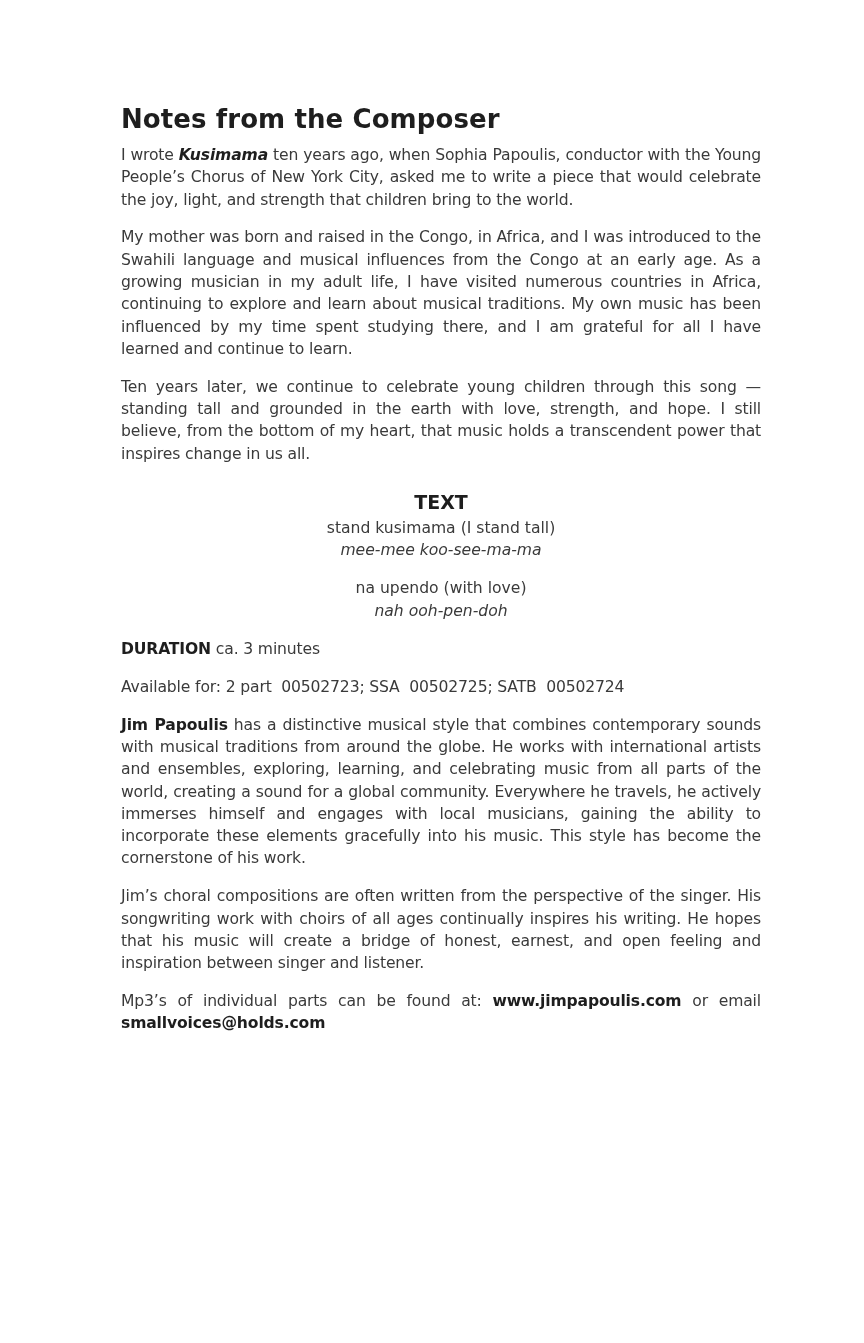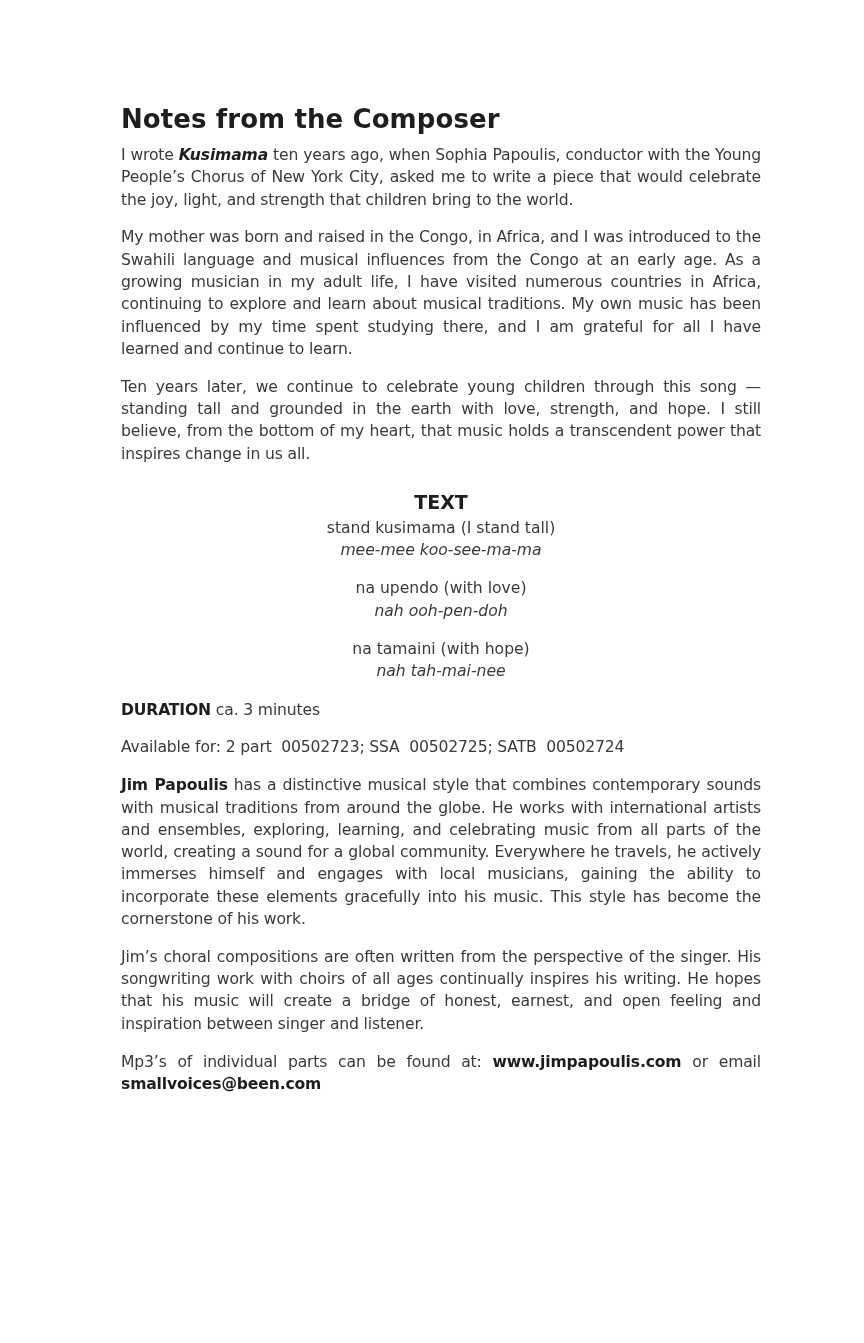--- a/index.html
+++ b/index.html
@@ -81,29 +81,25 @@
     <div class="text-title">TEXT</div>
 
     <div class="verse">
       <div class="sw">stand kusimama (I stand tall)</div>
       <div class="pr">mee-mee koo-see-ma-ma</div>
     </div>
     <div class="verse">
       <div class="sw">na upendo (with love)</div>
       <div class="pr">nah ooh-pen-doh</div>
     </div>
-    <div class="verse">
-      <div class="sw">na tamaini (with hope)</div>
-      <div class="pr">nah tah-mai-nee</div>
-    </div>
   </div>
 
   <p class="plain"><span class="bold">DURATION</span><span> ca. 3 minutes</span></p>
 
   <p class="plain" style="white-space: pre;">Available for: 2 part  00502723; SSA  00502725; SATB  00502724</p>
 
   <p><span class="bold">Jim Papoulis</span><span> has a distinctive musical style that combines contemporary sounds with musical traditions from around the globe. He works with international artists and ensembles, exploring, learning, and celebrating music from all parts of the world, creating a sound for a global community. Everywhere he travels, he actively immerses himself and engages with local musicians, gaining the ability to incorporate these elements gracefully into his music. This style has become the cornerstone of his work.</span></p>
 
   <p>Jim’s choral compositions are often written from the perspective of the singer. His songwriting work with choirs of all ages continually inspires his writing. He hopes that his music will create a bridge of honest, earnest, and open feeling and inspiration between singer and listener.</p>
 
-  <p><span>Mp3’s of individual parts can be found at: </span><span class="bold">www.jimpapoulis.com</span><span> or email </span><span class="bold">smallvoices@been.com</span></p>
+  <p><span>Mp3’s of individual parts can be found at: </span><span class="bold">www.jimpapoulis.com</span><span> or email </span><span class="bold">smallvoices@holds.com</span></p>
 
 </div>
 
 </body></html>

